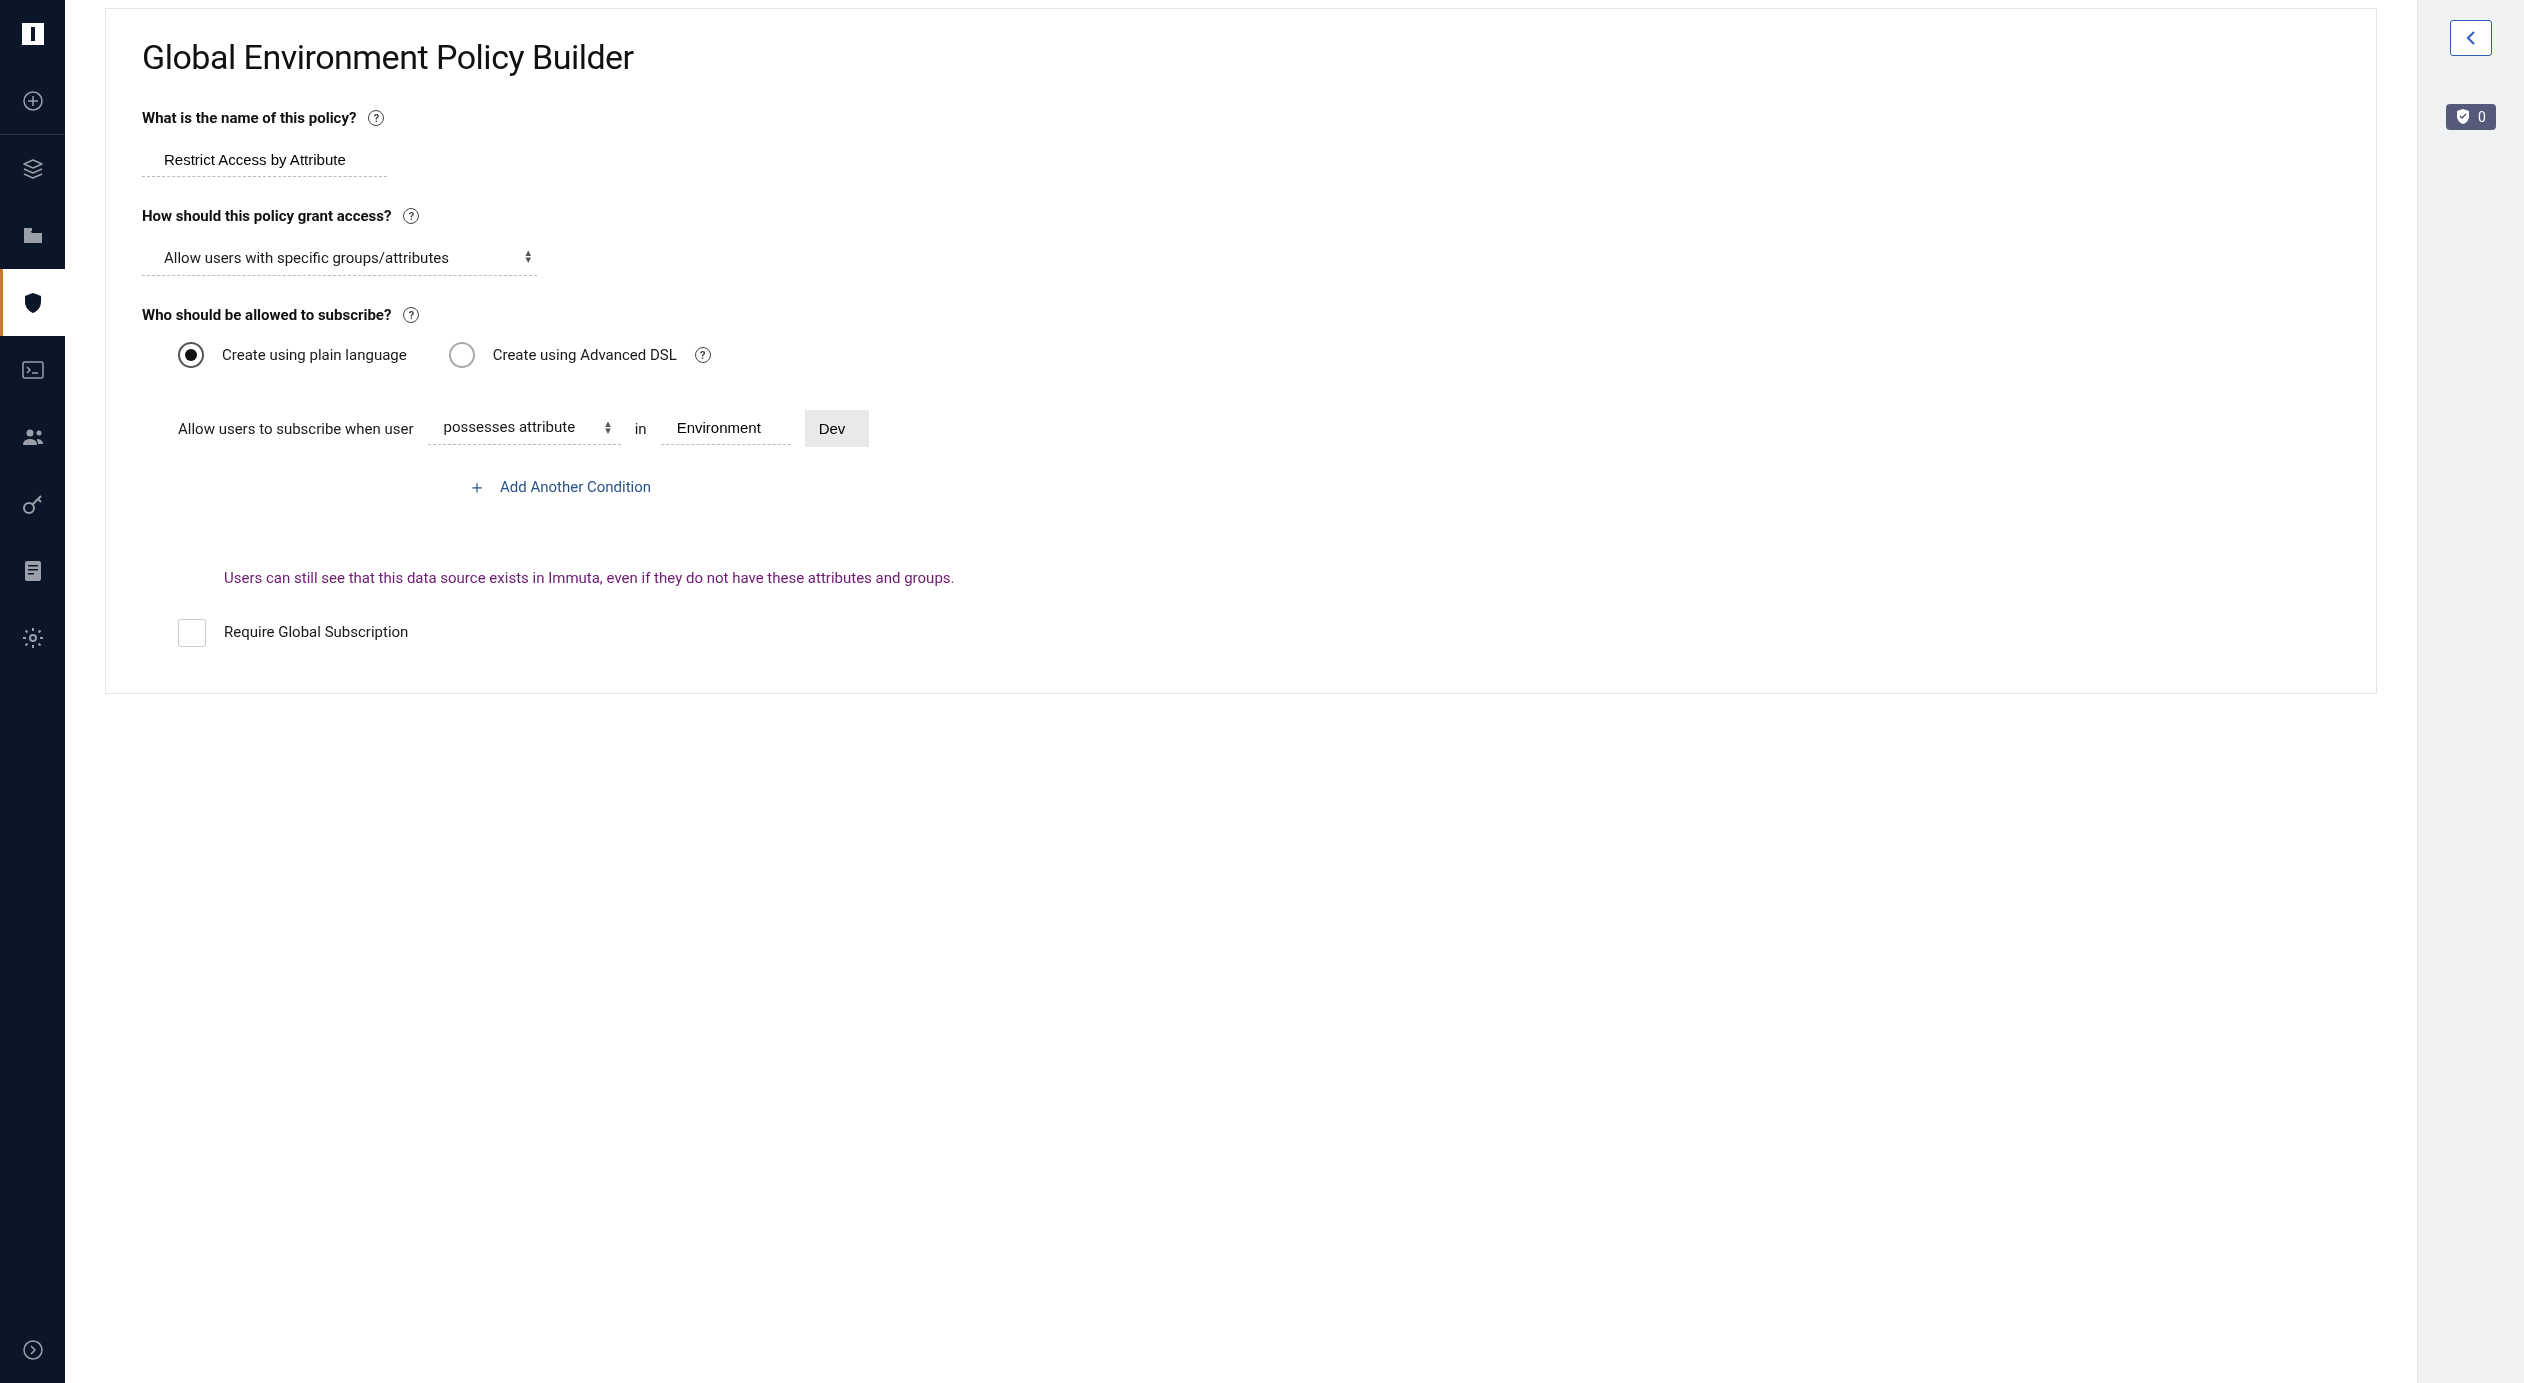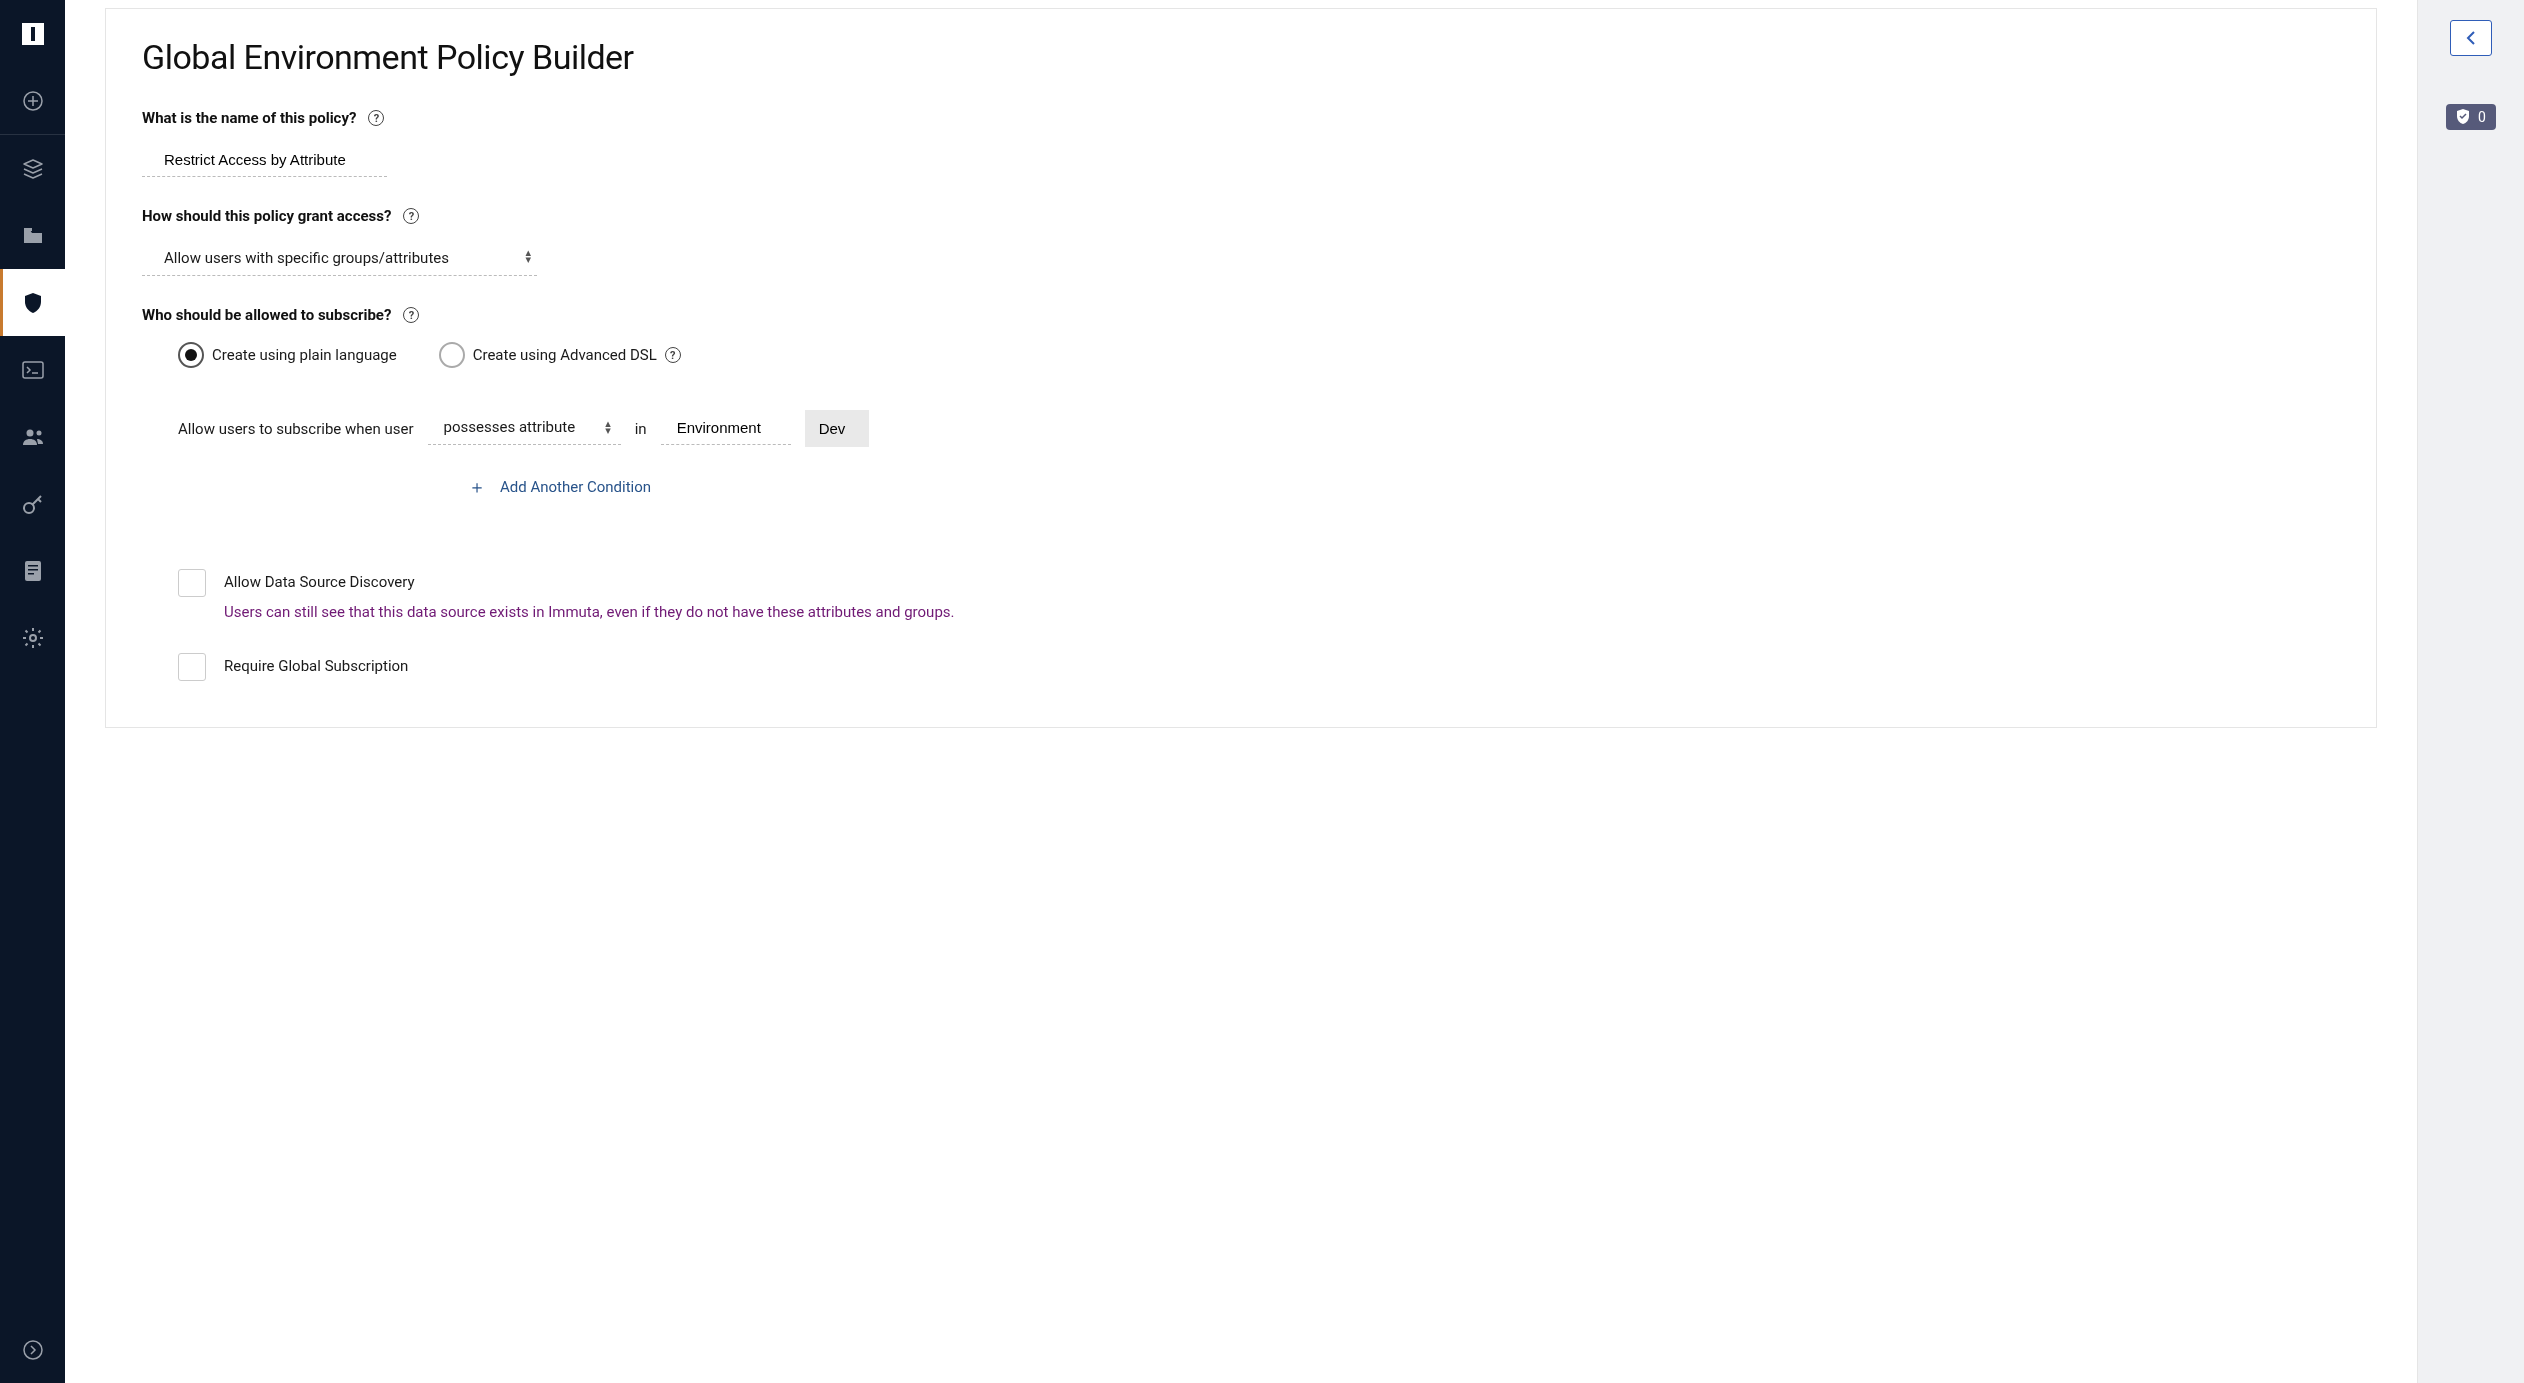--- a/index.html
+++ b/index.html
@@ -117,21 +117,21 @@
   .radio-row {
     display: flex;
     align-items: center;
     gap: 42px;
     padding-left: 36px;
     margin-bottom: 42px;
   }
   .radio-option {
     display: flex;
     align-items: center;
-    gap: 8px;
+    gap: 18px;
     cursor: pointer;
   }
   .radio-outer {
     width: 26px; height: 26px;
     border: 2px solid #aaa;
     border-radius: 50%;
     display: flex;
     align-items: center;
     justify-content: center;
   }
@@ -399,24 +399,20 @@
         <input class="rule-value-input" value="Dev" style="">
       </div>
 
       
       <div class="add-condition">
         <span class="plus-icon">＋</span>
         <span>Add Another Condition</span>
       </div>
 
       
-      <div class="check-row">
-        <div class="checkbox"></div>
-        <div class="check-label">Allow Data Source Discovery</div>
-      </div>
       <div class="check-helper">Users can still see that this data source exists in Immuta, even if they do not have these attributes and groups.</div>
 
       <div class="check-row">
         <div class="checkbox"></div>
         <div class="check-label">Require Global Subscription</div>
       </div>
 
     </div>
   </div>
 

